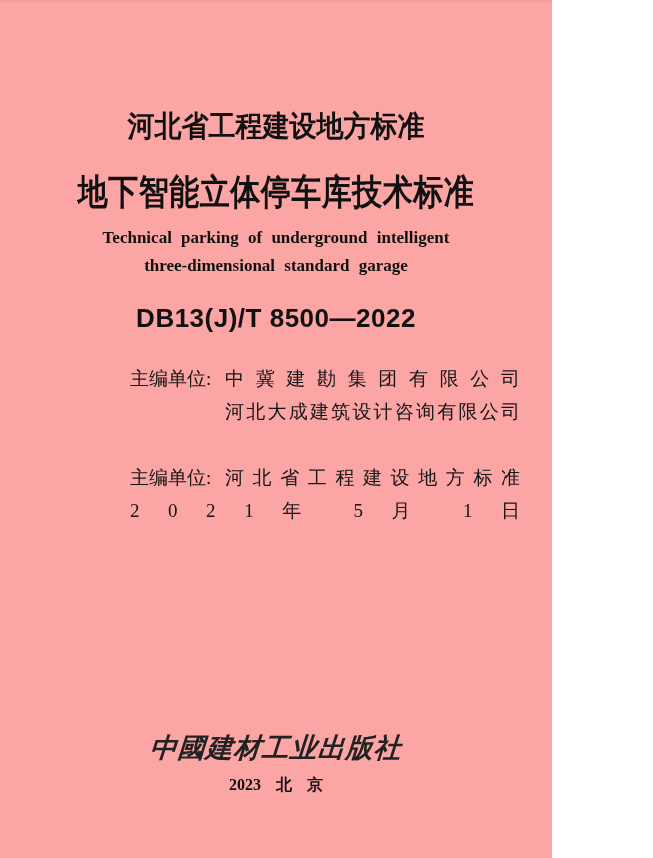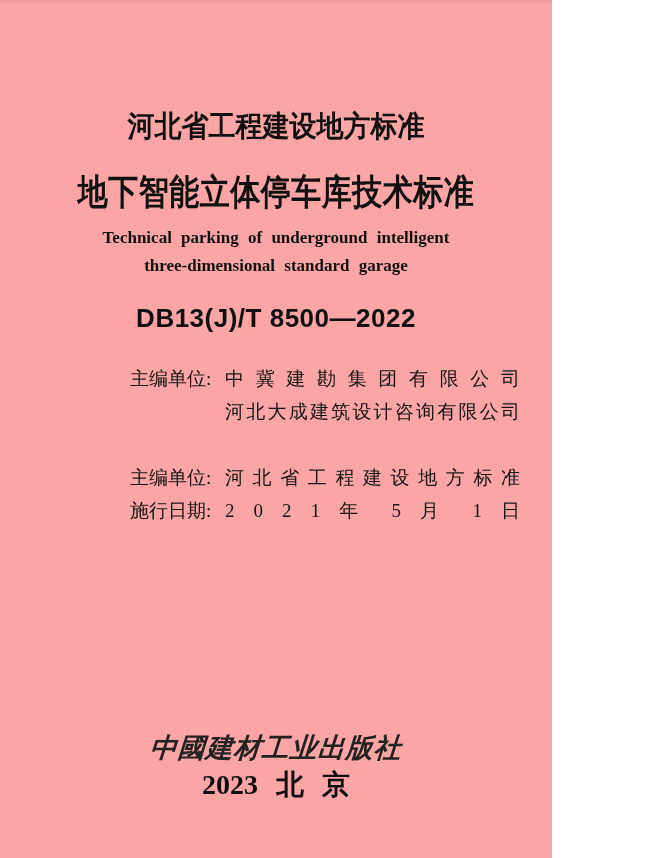--- a/index.html
+++ b/index.html
@@ -89,21 +89,21 @@
     font-weight: 700;
     font-style: italic;
     letter-spacing: 1px;
     color: #222222;
     transform: skewX(-4deg);
   }
   .year-city {
     top: 772px;
     line-height: 26px;
     font-family: "Liberation Serif", serif;
-    font-size: 28px;
+    font-size: 16px;
     font-weight: 700;
     word-spacing: 11px;
     color: #0f0f12;
   }
 </style>
 </head>
 <body>
 
 <div class="page">
 
@@ -128,21 +128,20 @@
       <span class="val">河北大成建筑设计咨询有限公司</span>
     </div>
     <div class="row">
       <span class="lbl"></span>
     </div>
     <div class="row">
       <span class="lbl">主编单位:</span>
       <span class="val">河北省工程建设地方标准</span>
     </div>
     <div class="row">
-      <span class="lbl">施行日期:</span>
       <span class="val">2 0 2 1 年 5 月 1 日</span>
     </div>
   </div>
 
   <div class="centered publisher">中國建材工业出版社</div>
 
   <div class="centered year-city">2023 北 京</div>
 
 </div>
 

